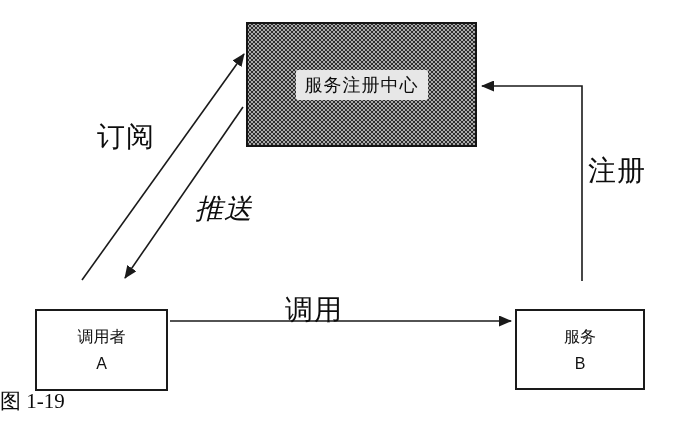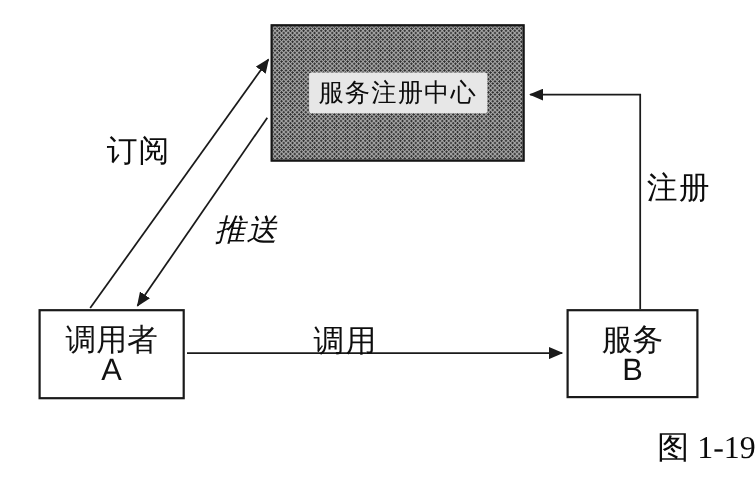--- a/index.html
+++ b/index.html
@@ -37,57 +37,58 @@
     background-color: #aaaaaa;
     background-image:
       radial-gradient(#2d2d2d 0.9px, transparent 1.15px),
       radial-gradient(#2d2d2d 0.9px, transparent 1.15px);
     background-size: 4px 4px;
     background-position: 0 0, 2px 2px;
   }
   .registry-label {
     background: #e7e7e7;
     padding: 3px 9px;
-    font-size: 23px;
+    font-size: 18px;
     letter-spacing: 1px;
     border-radius: 2px;
     color: #0d0d0d;
   }
   .plain-box {
     background: #ffffff;
     border: 2px solid #1a1a1a;
-    font-size: 28px;
+    font-size: 16px;
     line-height: 27px;
+    margin-top: 28px;
   }
   .caller-box {
     left: 35px; top: 281px;
     width: 133px; height: 82px;
   }
   .service-box {
     left: 515px; top: 281px;
-    width: 120px; height: 81px;
+    width: 130px; height: 81px;
   }
   .edge-label {
     position: absolute;
     font-size: 28px;
     letter-spacing: 1px;
     color: #0d0d0d;
     white-space: nowrap;
   }
   .label-subscribe { left: 97px;  top: 118px; }
   .label-push      { left: 195px; top: 190px; font-style: italic; }
   .label-register  { left: 588px; top: 152px; }
   .label-call      { left: 285px; top: 291px; }
   .figure-caption {
     position: absolute;
     left: 0; top: 387px;
     width: 687px;
-    text-align: right;
+    text-align: left;
     font-family: "Liberation Serif", serif;
-    font-size: 29px;
+    font-size: 21px;
     color: #0a0a0a;
   }
 </style>
 </head>
 <body>
 
 <div class="canvas">
 
   <svg class="arrows-layer" width="687" height="447" viewBox="0 0 687 447" xmlns="http://www.w3.org/2000/svg">
     <defs>

